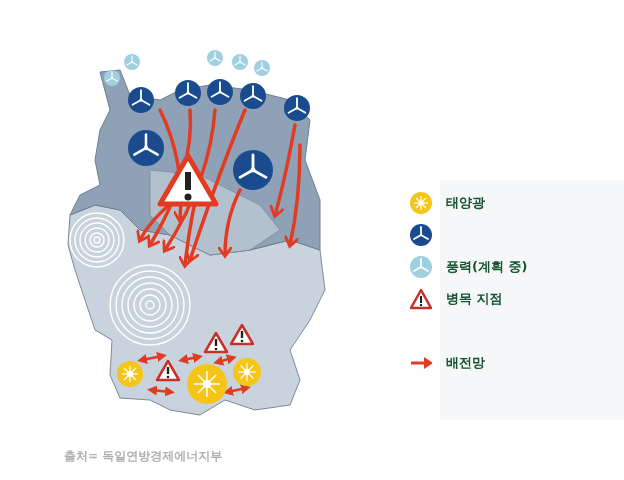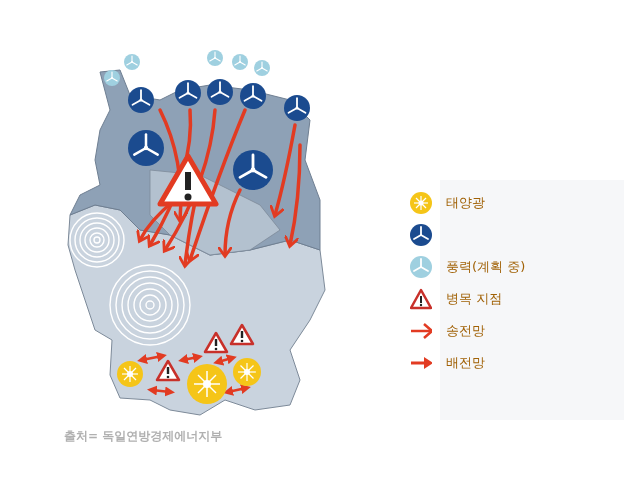--- a/index.html
+++ b/index.html
@@ -1,22 +1,22 @@
 <!DOCTYPE html>
 <html><head>
 <meta charset="utf-8">
 <style>
   html,body{margin:0;padding:0;}
   body{width:624px;height:480px;background:#ffffff;position:relative;overflow:hidden;font-family:"DejaVu Sans",sans-serif;}
   #map{position:absolute;left:0;top:0;width:400px;height:440px;}
   #legend{position:absolute;left:440px;top:180px;width:184px;height:240px;background:#f6f7f9;}
   .lg-item{position:absolute;left:-30px;height:26px;display:flex;align-items:center;}
   .lg-icon{width:22px;height:22px;display:flex;align-items:center;justify-content:center;margin-right:14px;}
-  .lg-label{color:#a16207;font-weight:normal;font-size:13px;white-space:nowrap;}
-  #source{position:absolute;left:64px;top:428px;color:#b0b0b0;font-size:12px;font-weight:bold;}
+  .lg-label{color:#14532d;font-weight:bold;font-size:13px;white-space:nowrap;}
+  #source{position:absolute;left:64px;top:448px;color:#b0b0b0;font-size:12px;font-weight:bold;}
 </style>
 </head>
 <body>
 
 <svg id="map" viewBox="0 0 400 440" xmlns="http://www.w3.org/2000/svg">
   <defs>
     <g id="turbine">
       <line x1="0" y1="0" x2="0" y2="-0.75" stroke="#fff" stroke-width="0.14" stroke-linecap="round"></line>
       <line x1="0" y1="0" x2="0.65" y2="0.37" stroke="#fff" stroke-width="0.14" stroke-linecap="round"></line>
       <line x1="0" y1="0" x2="-0.65" y2="0.37" stroke="#fff" stroke-width="0.14" stroke-linecap="round"></line>
@@ -253,29 +253,20 @@
   <div class="lg-item" style="top:106px">
     <span class="lg-icon">
         <svg width="22" height="22">
           <path d="M11,2 L21,20 L1,20 Z" fill="#fff" stroke="#c8302a" stroke-width="2.5" stroke-linejoin="round"></path>
           <rect x="10" y="8" width="2" height="7" fill="#222"></rect>
           <circle cx="11" cy="17" r="1.2" fill="#222"></circle>
         </svg>
       </span>
     <span class="lg-label">병목 지점</span>
   </div>
-  <div class="lg-item" style="top:138px">
-    <span class="lg-icon">
-        <svg width="24" height="22">
-          <line x1="1" y1="11" x2="21" y2="11" stroke="#e23b22" stroke-width="2.5"></line>
-          <path d="M14,4 L22,11 L14,18" fill="none" stroke="#e23b22" stroke-width="2.5"></path>
-        </svg>
-      </span>
-    <span class="lg-label">송전망</span>
-  </div>
   <div class="lg-item" style="top:170px">
     <span class="lg-icon">
         <svg width="24" height="22">
           <line x1="1" y1="11" x2="16" y2="11" stroke="#e23b22" stroke-width="3"></line>
           <path d="M14,5 L23,11 L14,17 Z" fill="#e23b22"></path>
         </svg>
       </span>
     <span class="lg-label">배전망</span>
   </div>
 </div>

